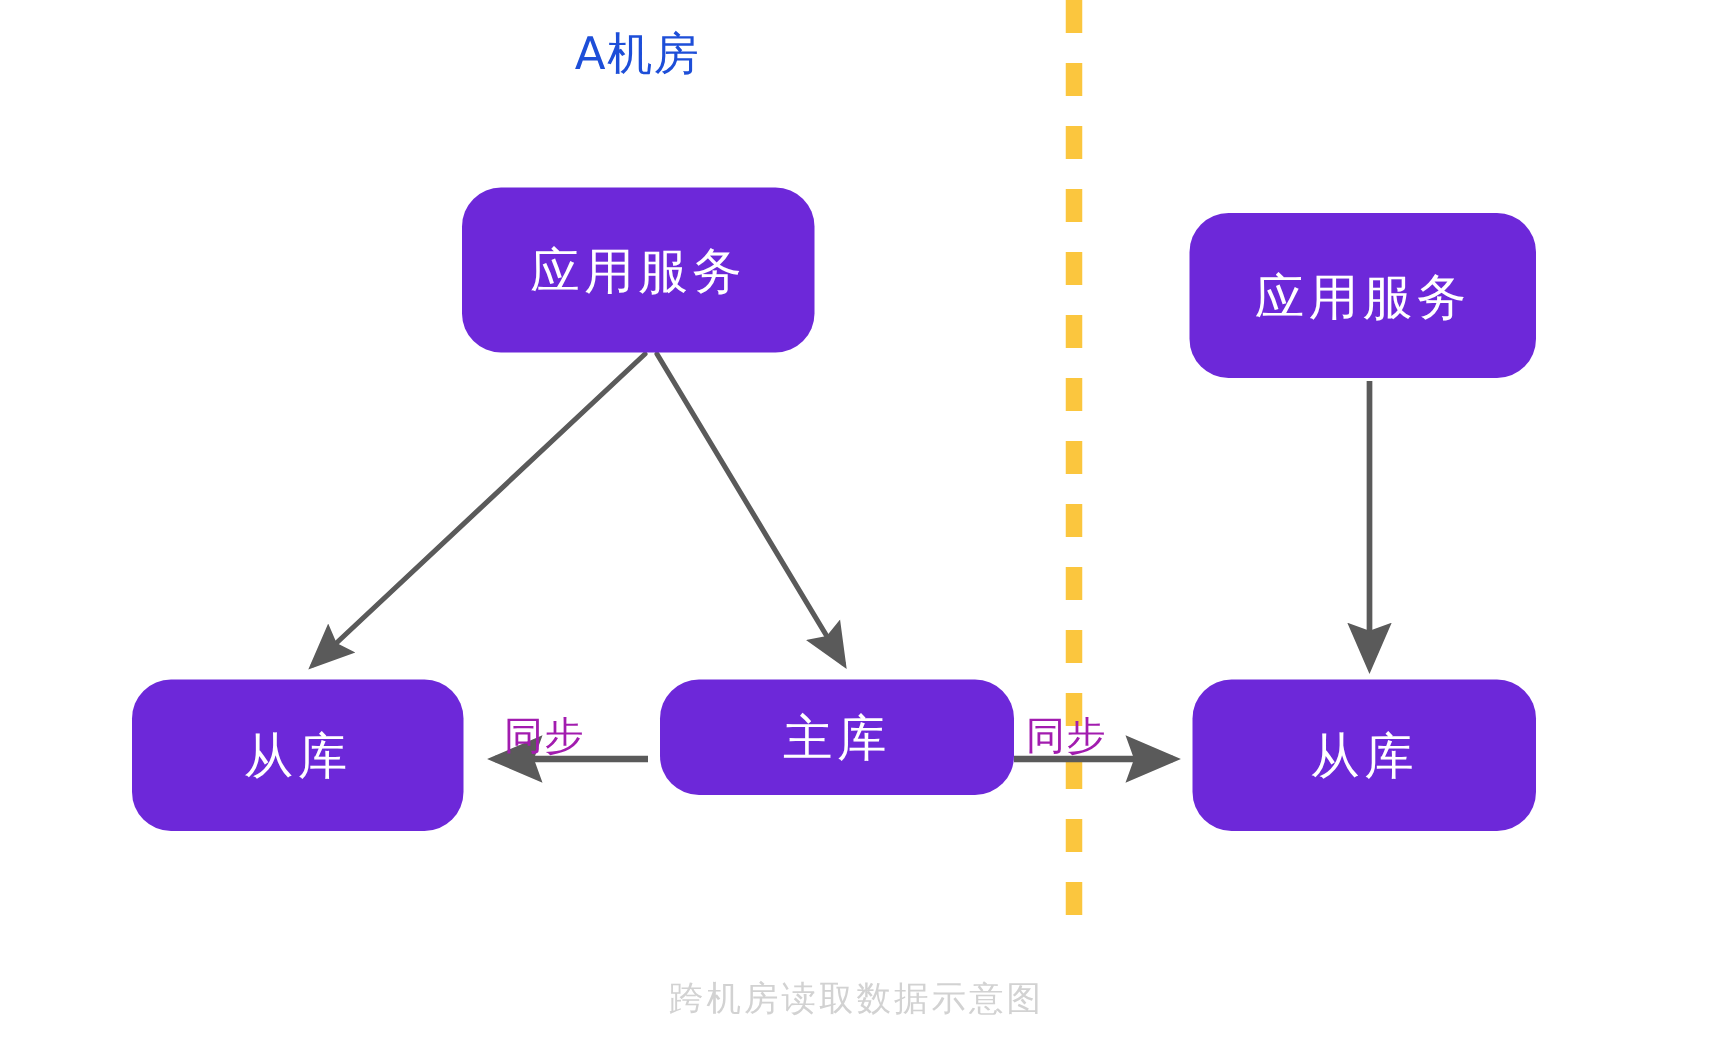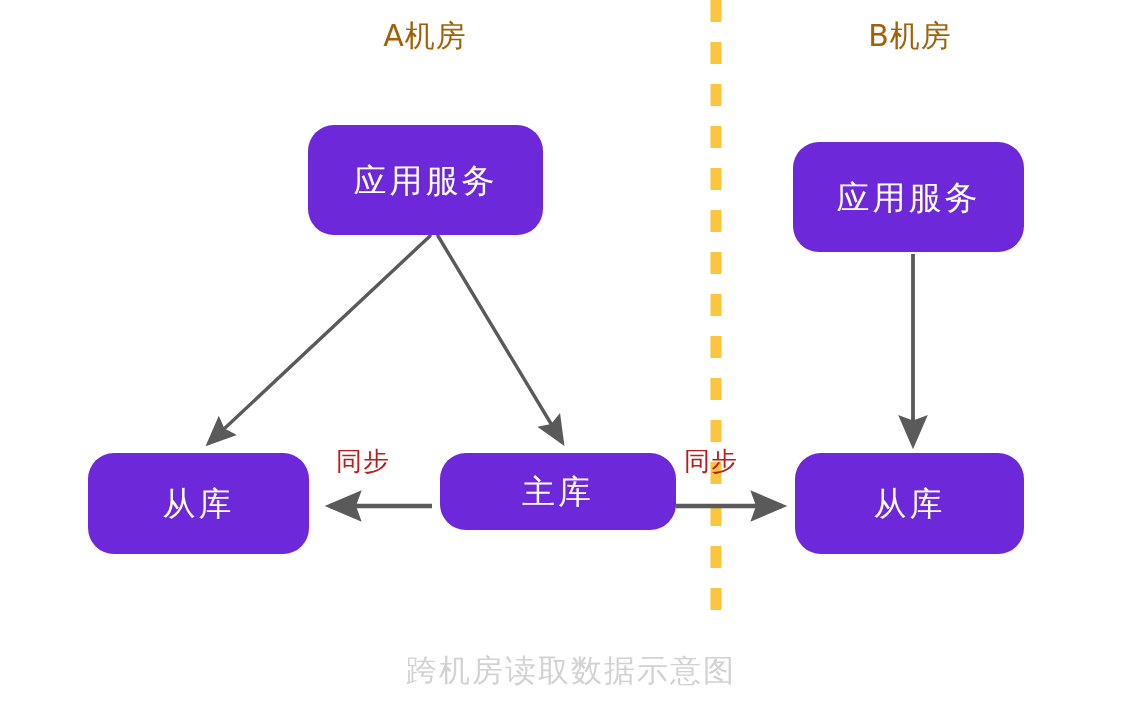--- a/index.html
+++ b/index.html
@@ -22,21 +22,21 @@
     left: 0;
     top: 0;
     width: 1142px;
     height: 706px;
     pointer-events: none;
   }
   .zone-title {
     position: absolute;
     font-family: "DejaVu Sans", sans-serif;
     font-size: 30px;
-    color: #a16207;
+    color: #1d4ed8;
     letter-spacing: 1px;
     white-space: nowrap;
     text-align: center;
   }
   .node-box {
     position: absolute;
     background: #6d28d9;
     border-radius: 26px;
     display: flex;
     align-items: center;
@@ -48,42 +48,42 @@
     font-size: 33px;
     color: #ffffff;
     letter-spacing: 3px;
     white-space: nowrap;
     line-height: 1;
   }
   .edge-label {
     position: absolute;
     font-family: "DejaVu Sans", sans-serif;
     font-size: 26px;
-    color: #b91c1c;
+    color: #a21caf;
     white-space: nowrap;
     letter-spacing: 1px;
+    margin-top: 29px;
   }
   .caption {
     position: absolute;
     width: 100%;
     text-align: center;
     font-family: "DejaVu Sans", sans-serif;
-    font-size: 31px;
+    font-size: 23px;
     color: #d2d2d2;
     letter-spacing: 2px;
     white-space: nowrap;
   }
 </style>
 </head>
 <body>
 
 <div id="canvas">
 
   <div class="zone-title" style="left:280px; top:16px; width:290px;">A机房</div>
-  <div class="zone-title" style="left:790px; top:16px; width:240px;">B机房</div>
 
   <svg id="svg-layer" viewBox="0 0 1142 706">
     <defs>
       <marker id="ah" markerWidth="10" markerHeight="10" refX="7.2" refY="4" orient="auto" markerUnits="strokeWidth">
         <path d="M0,0.4 L8.4,4 L0,7.6 L1.3,4 Z" fill="#5a5a5a"></path>
       </marker>
       <marker id="ah2" markerWidth="11" markerHeight="11" refX="7.6" refY="4.4" orient="auto" markerUnits="strokeWidth">
         <path d="M0,0.5 L9,4.4 L0,8.3 L1.4,4.4 Z" fill="#5a5a5a"></path>
       </marker>
     </defs>

